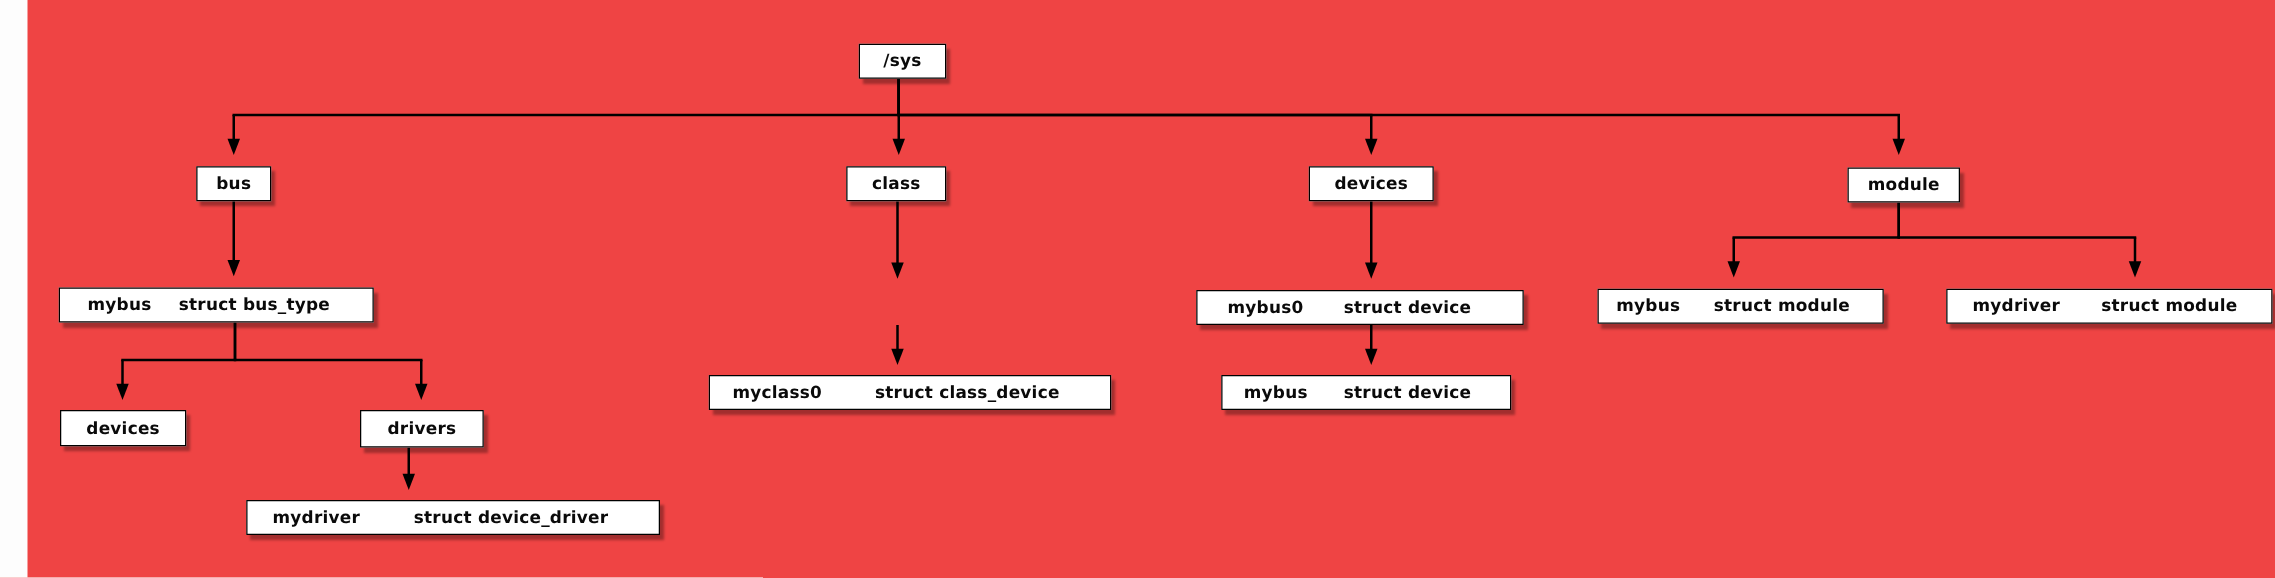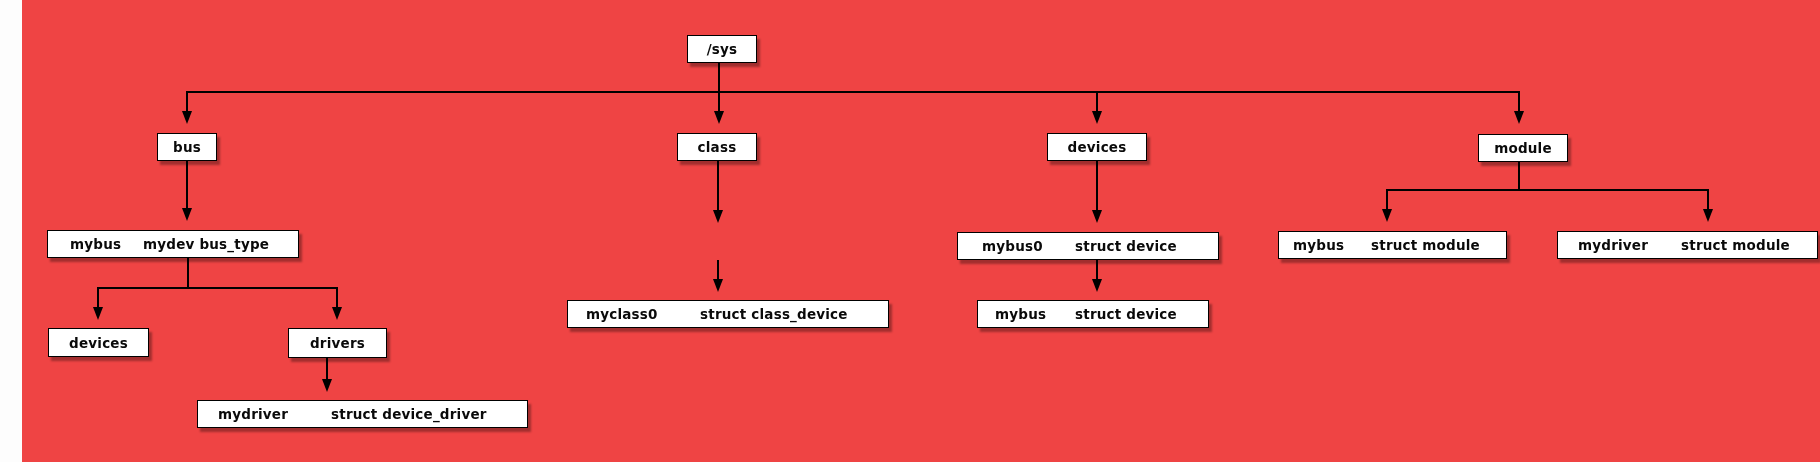--- a/index.html
+++ b/index.html
@@ -110,21 +110,21 @@
       <span class="lbl-center">class</span>
     </div>
     <div class="node" style="left: 1025px; top: 133px; width: 100px; height: 28px;">
       <span class="lbl-center">devices</span>
     </div>
     <div class="node" style="left: 1456px; top: 134px; width: 90px; height: 28px;">
       <span class="lbl-center">module</span>
     </div>
     <div class="node" style="left: 25px; top: 230px; width: 252px; height: 28px;">
       <span class="lbl1" style="left: 22px;">mybus</span>
-      <span class="lbl2" style="left: 95px;">mydev bus_type</span>
+      <span class="lbl2" style="left: 95px;">struct bus_type</span>
     </div>
     <div class="node" style="left: 26px; top: 328px; width: 101px; height: 29px;">
       <span class="lbl-center">devices</span>
     </div>
     <div class="node" style="left: 266px; top: 328px; width: 99px; height: 30px;">
       <span class="lbl-center">drivers</span>
     </div>
     <div class="node" style="left: 175px; top: 400px; width: 331px; height: 28px;">
       <span class="lbl1" style="left: 20px;">mydriver</span>
       <span class="lbl2" style="left: 133px; text-align: center;">struct device_driver</span>

